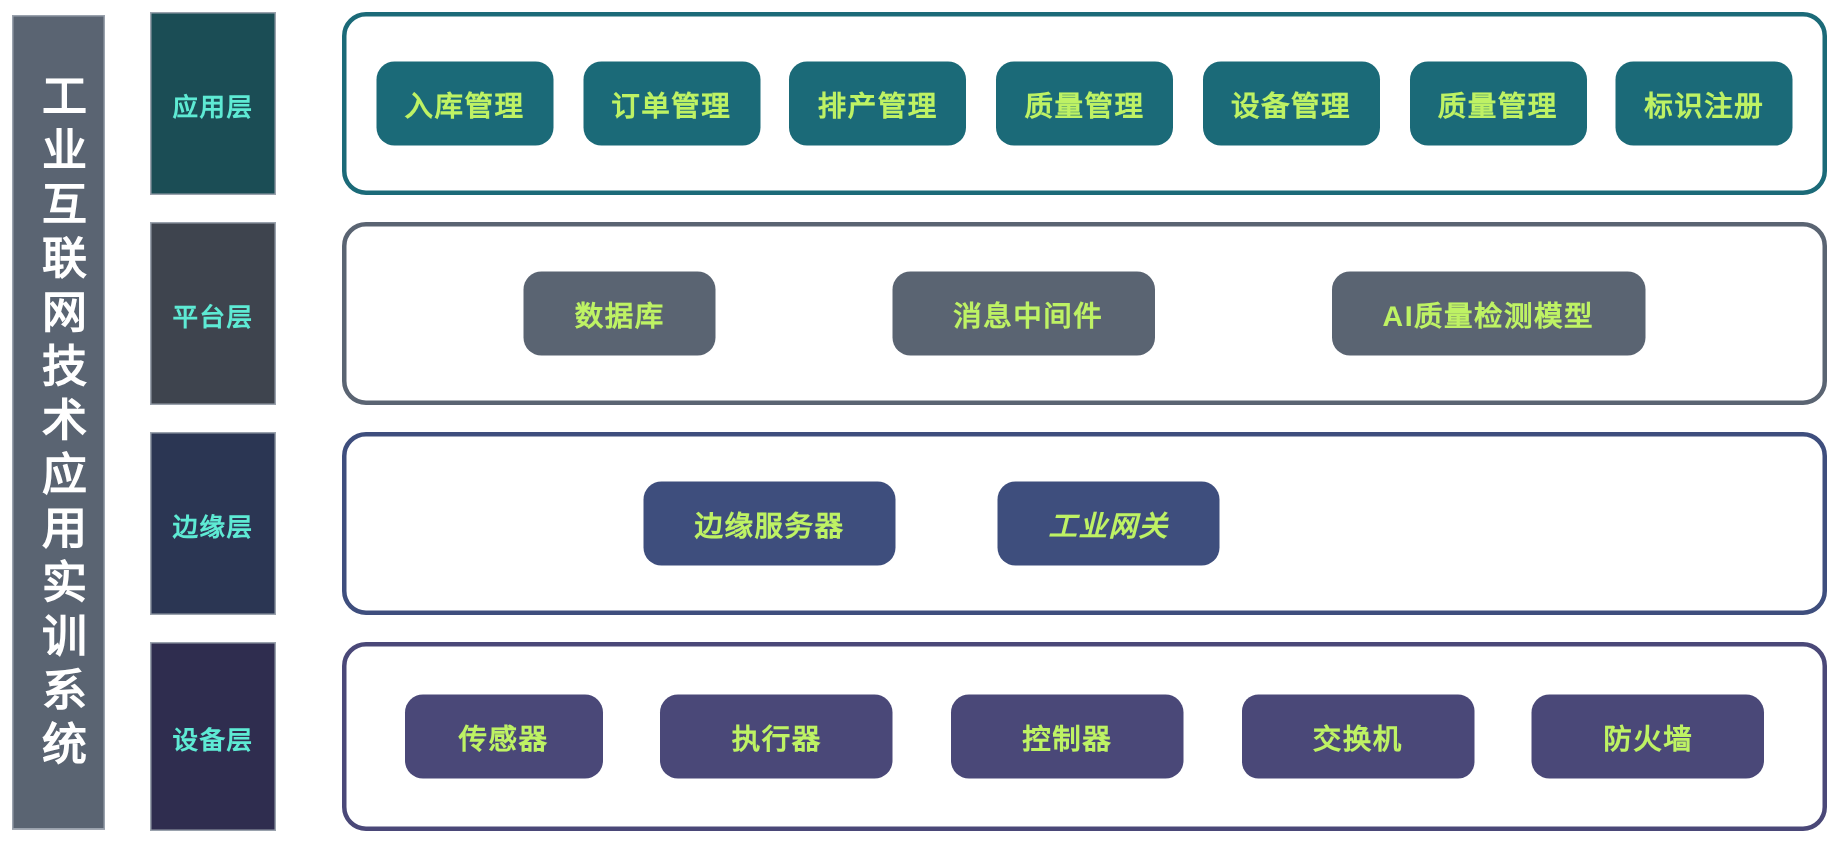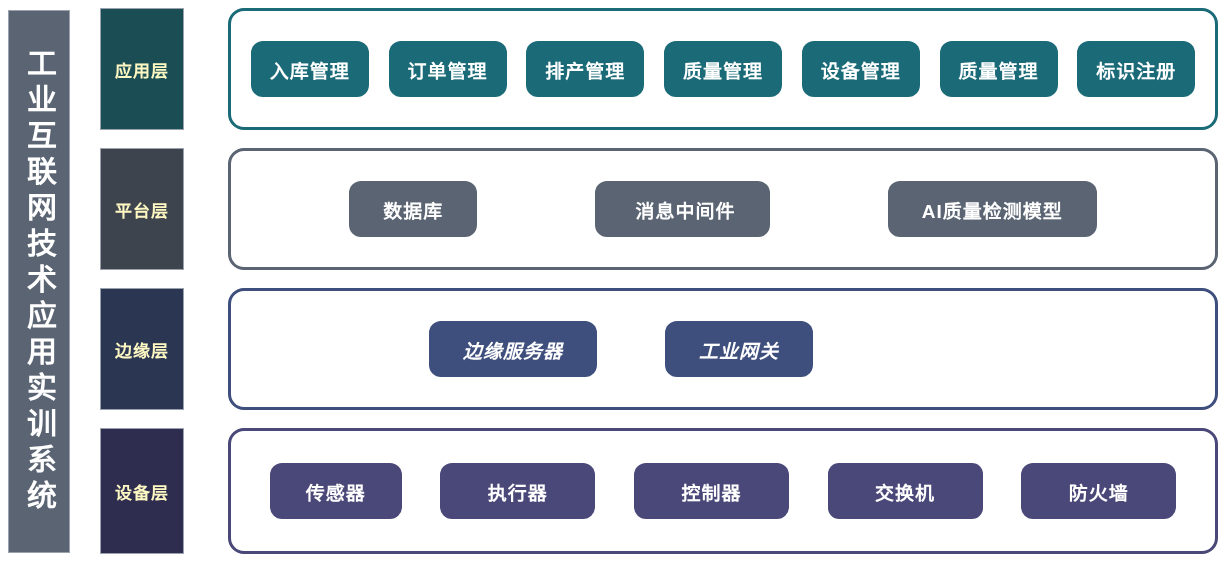--- a/index.html
+++ b/index.html
@@ -62,21 +62,21 @@
     position: absolute;
     left: 100px;
     top: 0;
     width: 84px;
     height: 100%;
     box-sizing: border-box;
     border: 1px solid #9aa2ad;
     display: flex;
     align-items: center;
     justify-content: center;
-    color: #fef9c3;
+    color: #5eead4;
     font-size: 17px;
     font-weight: bold;
     letter-spacing: 1px;
   }
 
   .layer-card {
     position: absolute;
     left: 228px;
     top: 0;
     right: 8px;
@@ -92,21 +92,21 @@
   .layer-card.center { justify-content: center; }
   .layer-card.spread { justify-content: space-evenly; }
 
   .pill {
     box-sizing: border-box;
     height: 56px;
     border-radius: 12px;
     display: flex;
     align-items: center;
     justify-content: center;
-    color: #ffffff;
+    color: #bef264;
     font-size: 19px;
     font-weight: bold;
     letter-spacing: 1px;
     white-space: nowrap;
     padding: 0 22px;
   }
   .pill.fixed { width: 118px; padding: 0; }
   .pill.wide  { padding: 0 34px; }
   .pill-gap-md { width: 68px; flex: none; }
 </style>
@@ -137,21 +137,21 @@
     <div class="layer-card spread" style="border-color: rgb(90, 100, 114);">
       <div class="pill wide" style="background: rgb(90, 100, 114);">数据库</div>
       <div class="pill wide" style="background: rgb(90, 100, 114); padding-left: 40px;">消息中间件</div>
       <div class="pill wide" style="background: rgb(90, 100, 114);">AI质量检测模型</div>
     </div>
   </div>
 
   <div class="layer-row r2">
     <div class="layer-tag" style="background: rgb(43, 54, 83);">边缘层</div>
     <div class="layer-card center" style="border-color: rgb(62, 78, 125);">
-      <div class="pill wide" style="background: rgb(62, 78, 125); font-style: italic;">边缘服务器</div>
+      <div class="pill wide" style="background: rgb(62, 78, 125);">边缘服务器</div>
       <div class="pill-gap-md"></div>
       <div class="pill wide" style="background: rgb(62, 78, 125); font-style: italic;">工业网关</div>
       <div class="pill-gap-md"></div>
       <div class="pill-gap-md"></div>
       <div class="pill-gap-md"></div>
     </div>
   </div>
 
   <div class="layer-row r3">
     <div class="layer-tag" style="background: rgb(47, 45, 79);">设备层</div>

